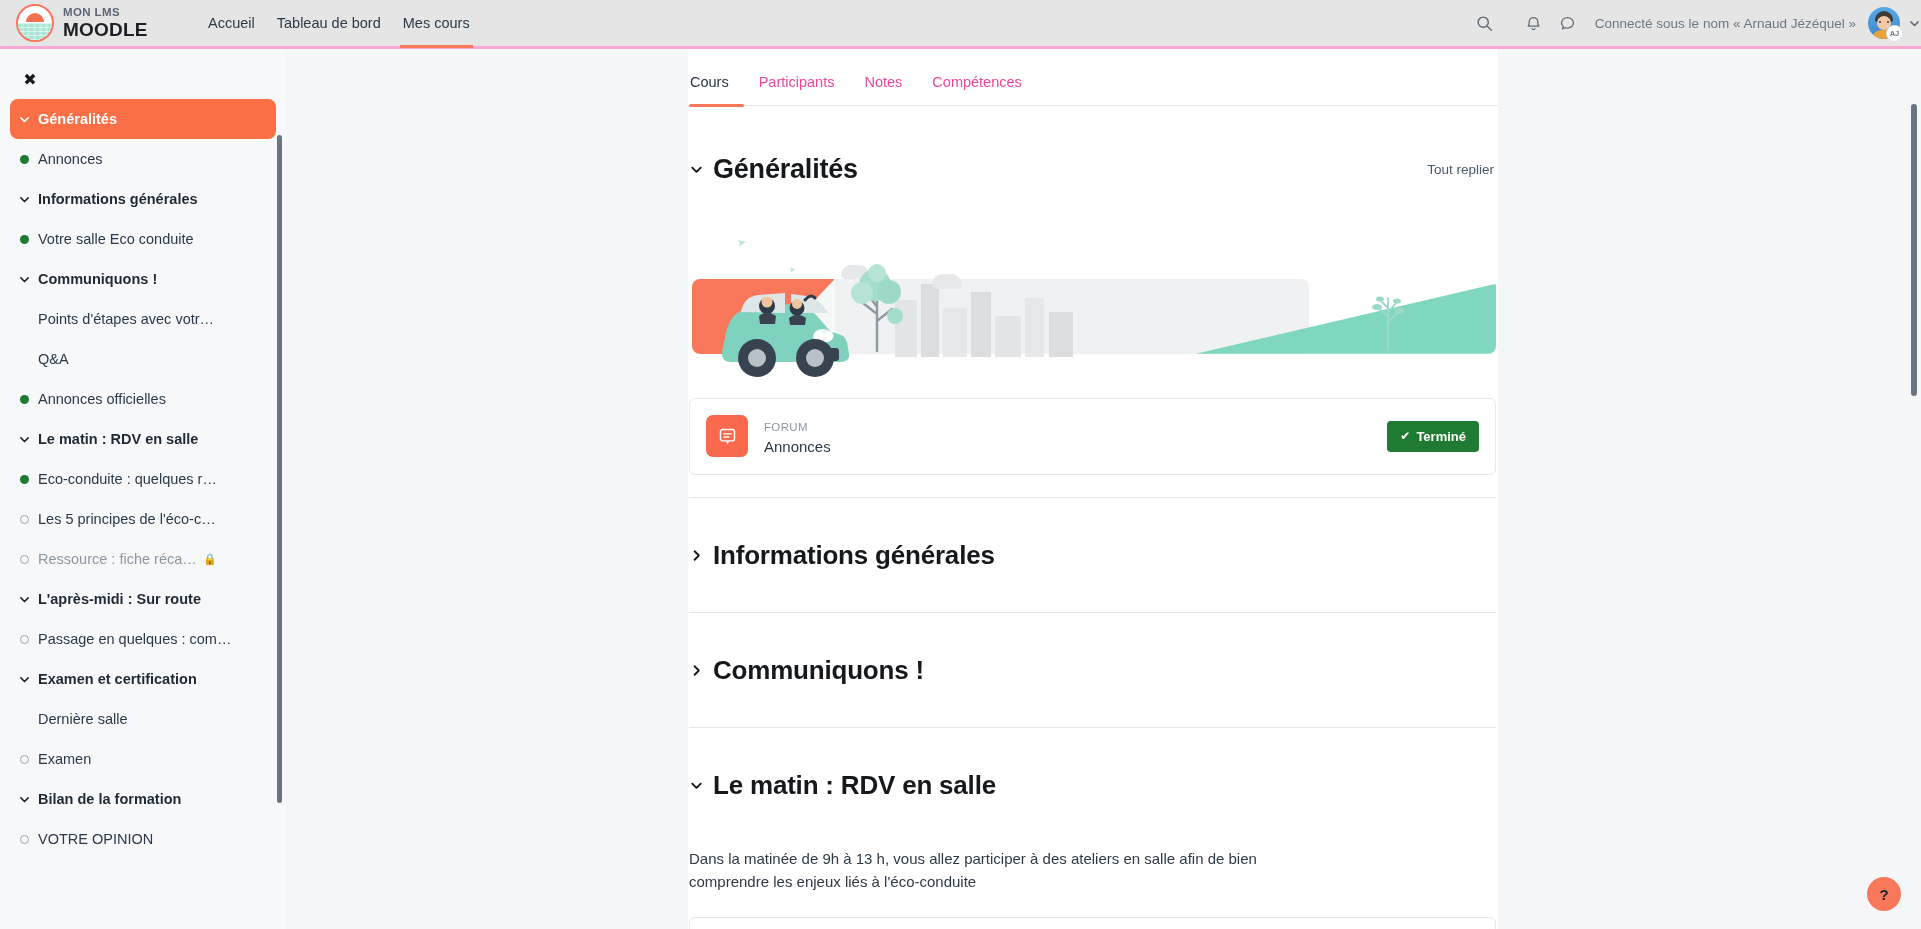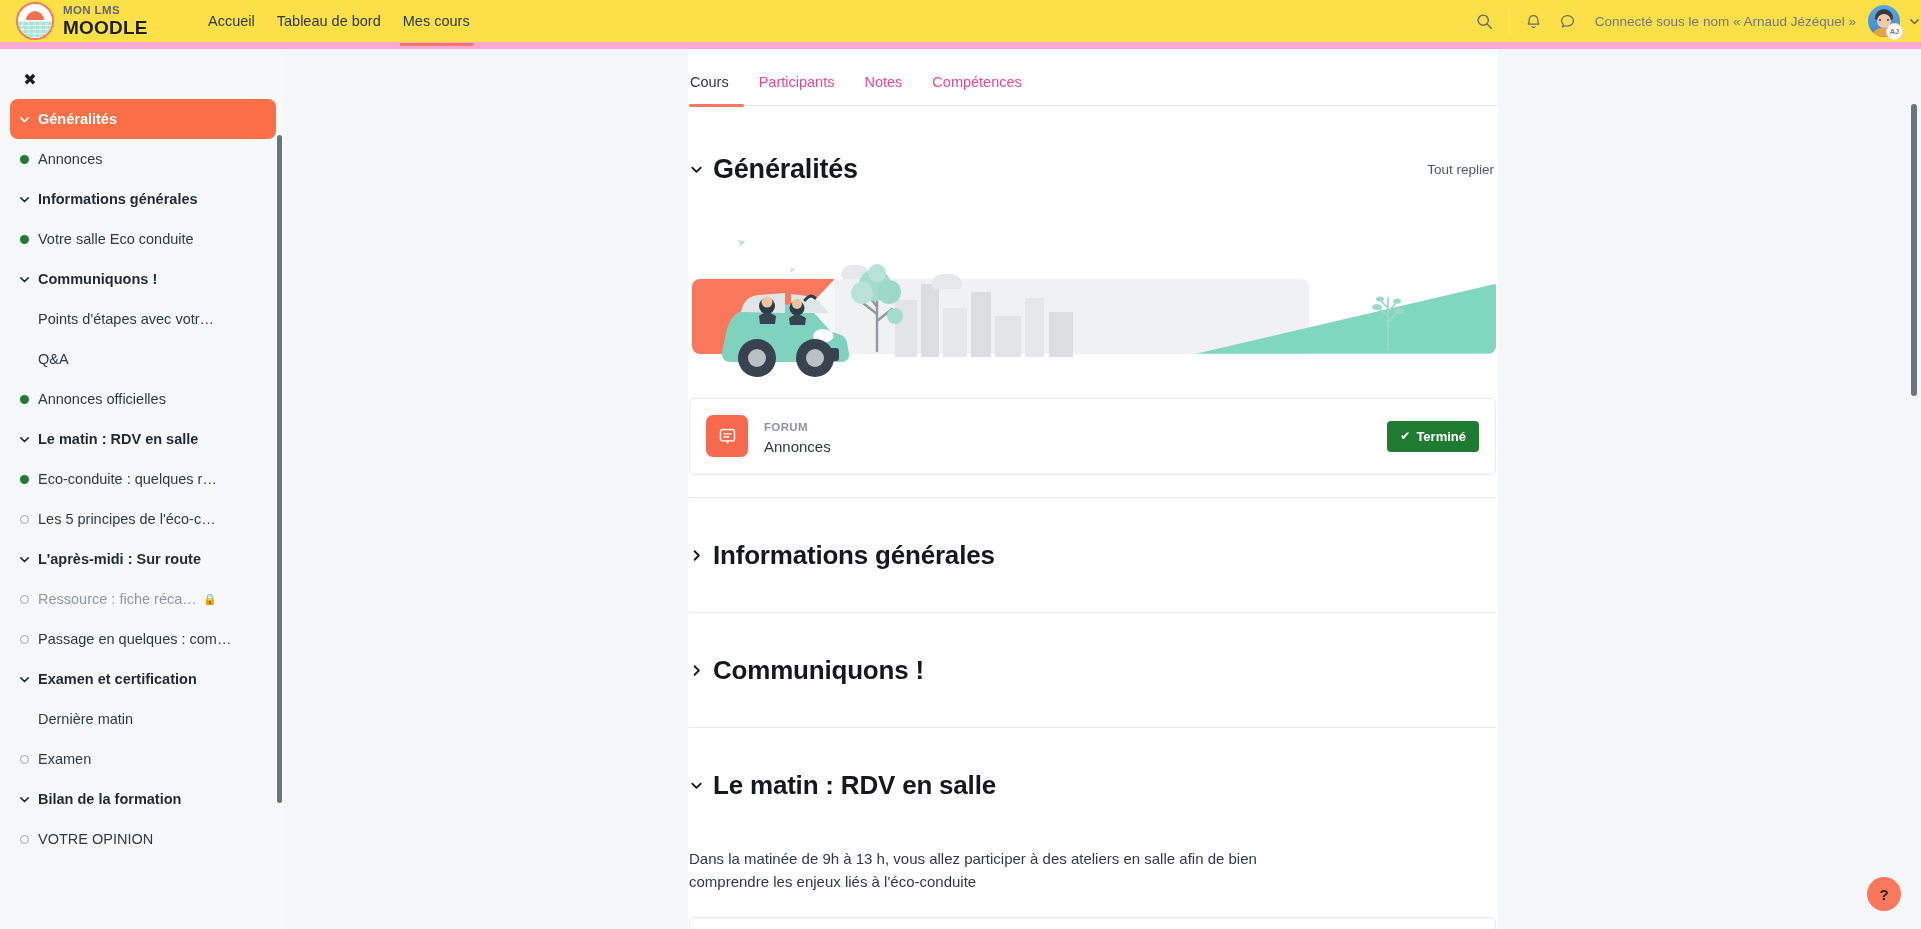--- a/index.html
+++ b/index.html
@@ -10,22 +10,22 @@
     overflow: hidden;
     background: #ffffff;
     font-family: "Liberation Sans", "DejaVu Sans", sans-serif;
     -webkit-font-smoothing: antialiased;
   }
 
   
   .navbar {
     position: absolute; top: 0; left: 0;
     width: 1921px; height: 49px;
-    background: #fde047;
-    border-bottom: 7px solid #f9a8d4;
+    background: #e5e5e5;
+    border-bottom: 3px solid #f9a8d4;
     display: flex; align-items: center;
     z-index: 40;
   }
   .brand { display: flex; align-items: center; margin-left: 16px; width: 166px; }
   .brand-logo {
     width: 38px; height: 38px; border-radius: 50%;
     border: 2px solid #f9765a;
     background: #ffffff;
     position: relative; overflow: hidden; flex: 0 0 auto;
   }
@@ -246,21 +246,21 @@
     margin: 0 1px 0 1px; border: 1px solid #e6e9ec; border-radius: 6px;
     background:#fff; padding: 16px 16px; display:flex; align-items:center;
     min-height: 77px;
   }
   .act-icon {
     width: 42px; height: 42px; border-radius: 7px; flex: 0 0 42px;
     display:flex; align-items:center; justify-content:center; color:#fff;
   }
   .act-icon.forum { background:#f8694d; }
   .act-text { margin-left: 16px; line-height:1.35; }
-  .act-kind { font-size: 11.5px; color:#8c96a0; letter-spacing:.35px;font-weight:bold; }
+  .act-kind { font-size: 11.5px; color:#8c96a0; letter-spacing:.35px; }
   .act-name { font-size: 15px; color:#2b3a4a; margin-top:2px; }
   .act-right { margin-left:auto; display:flex; align-items:center; }
   .badge-done {
     background:#1f7a32; color:#ffffff; font-size:13px; font-weight:600;
     padding: 8px 13px; border-radius:4px; display:flex; align-items:center; cursor:pointer;
     white-space:nowrap;
   }
   .badge-done .chk { margin-right: 6px; font-size: 12px; }
 
   .collapsed-row {
@@ -428,56 +428,56 @@
         <span class="idx-label">Eco-conduite : quelques r…</span>
       </div>
 
       <div class="idx-item">
         <span class="idx-dot">
             <i class="dot hollow"></i>
           </span>
         <span class="idx-label">Les 5 principes de l'éco-c…</span>
       </div>
 
+      <div class="idx-item muted">
+        <span class="idx-dot">
+            <i class="dot hollow"></i>
+          </span>
+        <span class="idx-label">Ressource : fiche réca…</span>
+        <span class="idx-lock">🔒</span>
+      </div>
+
       <div class="idx-item section">
         <span class="idx-chevron">
           <svg width="13" height="13" viewBox="0 0 16 16" fill="none" stroke="currentColor" stroke-width="2">
               <path d="M3.5 6 8 10.5 12.5 6" stroke-linecap="round" stroke-linejoin="round"></path>
             </svg>
         </span>
         <span class="idx-label">L'après-midi : Sur route</span>
       </div>
 
-      <div class="idx-item muted">
-        <span class="idx-dot">
-            <i class="dot hollow"></i>
-          </span>
-        <span class="idx-label">Ressource : fiche réca…</span>
-        <span class="idx-lock">🔒</span>
-      </div>
-
       <div class="idx-item">
         <span class="idx-dot">
             <i class="dot hollow"></i>
           </span>
         <span class="idx-label">Passage en quelques : com…</span>
       </div>
 
       <div class="idx-item section">
         <span class="idx-chevron">
           <svg width="13" height="13" viewBox="0 0 16 16" fill="none" stroke="currentColor" stroke-width="2">
               <path d="M3.5 6 8 10.5 12.5 6" stroke-linecap="round" stroke-linejoin="round"></path>
             </svg>
         </span>
         <span class="idx-label">Examen et certification</span>
       </div>
 
       <div class="idx-item">
         <span class="idx-spacer"></span>
-        <span class="idx-label">Dernière matin</span>
+        <span class="idx-label">Dernière salle</span>
       </div>
 
       <div class="idx-item">
         <span class="idx-dot">
             <i class="dot hollow"></i>
           </span>
         <span class="idx-label">Examen</span>
       </div>
 
       <div class="idx-item section">

